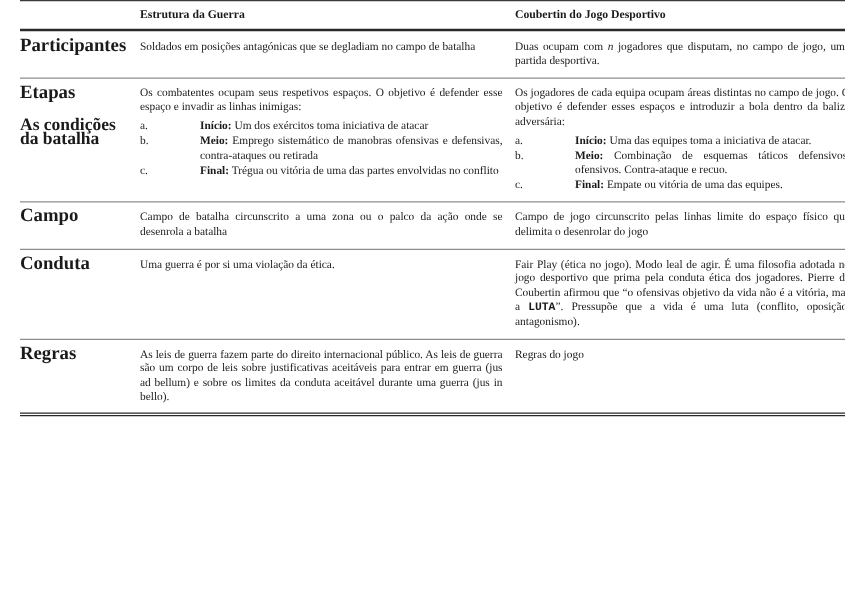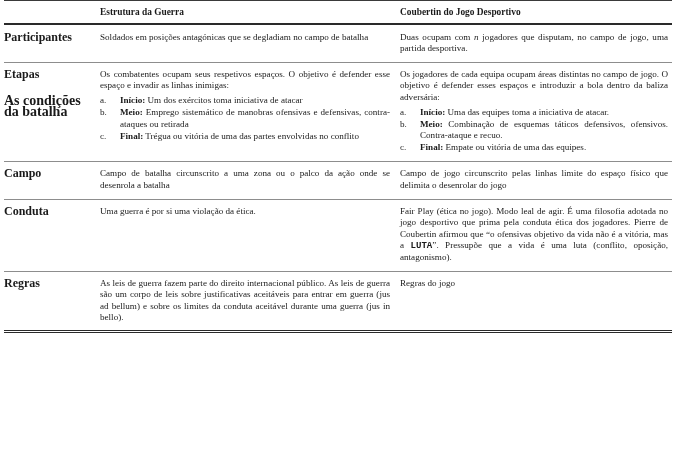--- a/index.html
+++ b/index.html
@@ -12,21 +12,21 @@
     height: 473px;
     overflow: hidden;
     font-family: "Liberation Serif", "DejaVu Serif", serif;
     color: #1a1a1a;
   }
   .sheet {
     width: 540px;
     height: 473px;
     position: relative;
     box-sizing: border-box;
-    padding: 0 4px;
+    padding: 0 16px;
   }
   table.comparison {
     width: 668px;
     border-collapse: collapse;
     table-layout: fixed;
     font-size: 9.1px;
     line-height: 11.6px;
   }
   col.c-label  { width: 96px; }
   col.c-war    { width: 300px; }
@@ -60,21 +60,21 @@
   }
   tr.body-row.first > td {
     border-top: 0;
     padding-top: 7px;
   }
   td.label-cell {
     padding-right: 6px;
   }
   td.label-cell .row-label {
     font-weight: bold;
-    font-size: 12px;
+    font-size: 15px;
     display: block;
   }
   td.label-cell .row-sublabel {
     display: block;
     font-weight: bold;
     font-size: 14px;
     line-height: 10.2px;
     margin-top: 16px;
   }
   td.text-cell {
@@ -105,20 +105,21 @@
   }
   ol.stage-list li .marker {
     flex: 0 0 auto;
     width: 20px;
     font-weight: normal;
   }
   ol.stage-list li .stage-body {
     flex: 1 1 auto;
     text-align: justify;
     text-justify: inter-word;
+    margin-left: 28px;
   }
   ol.stage-list li .stage-body .stage-name {
     font-weight: bold;
   }
   
   .bottom-rule {
     width: 668px;
     margin: 0 auto;
     border-top: 1.2px solid #2a2a2a;
     border-bottom: 1.2px solid #2a2a2a;

